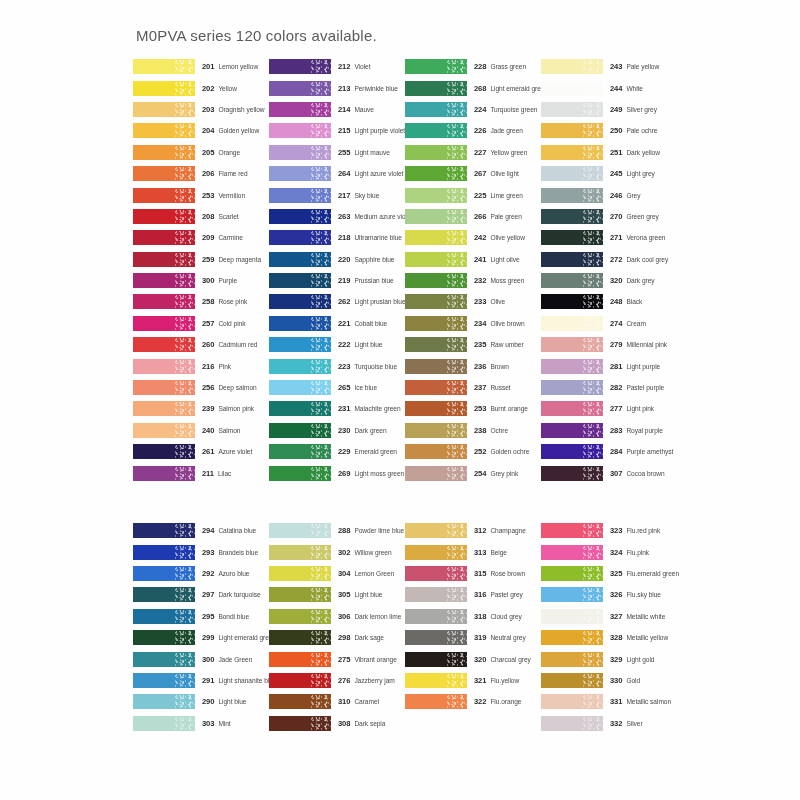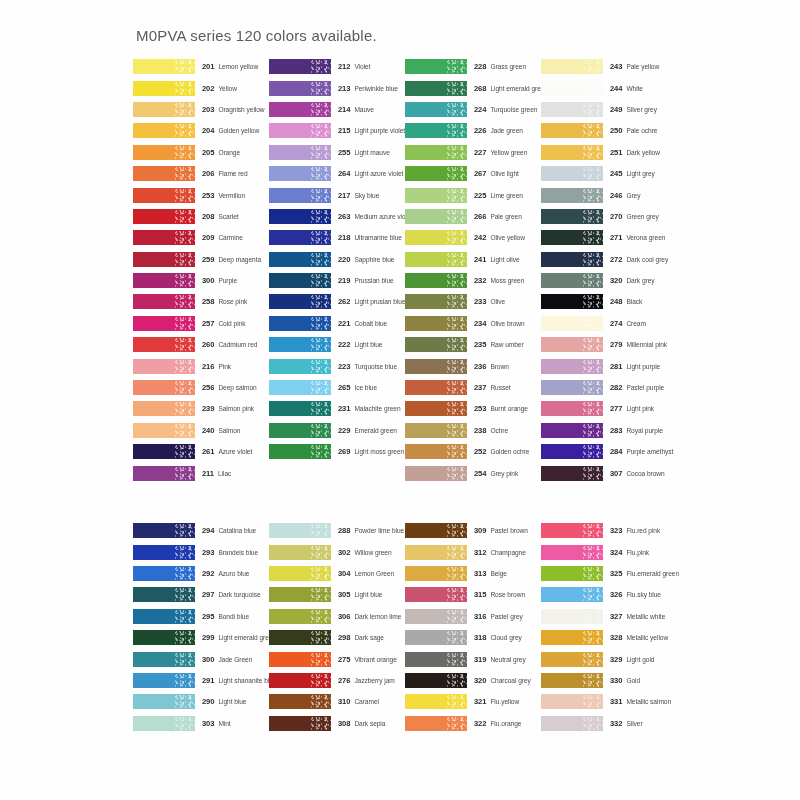--- a/index.html
+++ b/index.html
@@ -354,20 +354,27 @@
           </div>
         </div>
         <div class="row">
           <div class="swatch" style="background: rgb(23, 120, 110);"></div>
           <div class="label">
             <span class="code">231</span>
             <span class="cname">Malachite green</span>
           </div>
         </div>
         <div class="row">
+          <div class="swatch" style="background: rgb(22, 107, 60);"></div>
+          <div class="label">
+            <span class="code">230</span>
+            <span class="cname">Dark green</span>
+          </div>
+        </div>
+        <div class="row">
           <div class="swatch" style="background: rgb(46, 139, 82);"></div>
           <div class="label">
             <span class="code">229</span>
             <span class="cname">Emerald green</span>
           </div>
         </div>
         <div class="row">
           <div class="swatch" style="background: rgb(47, 143, 62);"></div>
           <div class="label">
             <span class="code">269</span>
@@ -799,27 +806,20 @@
         </div>
         <div class="row">
           <div class="swatch" style="background: rgb(94, 43, 30);"></div>
           <div class="label">
             <span class="code">308</span>
             <span class="cname">Dark sepia</span>
           </div>
         </div>
       </div>
       <div class="col">
-        <div class="row">
-          <div class="swatch" style="background: rgb(107, 63, 19);"></div>
-          <div class="label">
-            <span class="code">309</span>
-            <span class="cname">Pastel brown</span>
-          </div>
-        </div>
         <div class="row">
           <div class="swatch" style="background: rgb(229, 196, 106);"></div>
           <div class="label">
             <span class="code">312</span>
             <span class="cname">Champagne</span>
           </div>
         </div>
         <div class="row">
           <div class="swatch" style="background: rgb(219, 171, 66);"></div>
           <div class="label">

